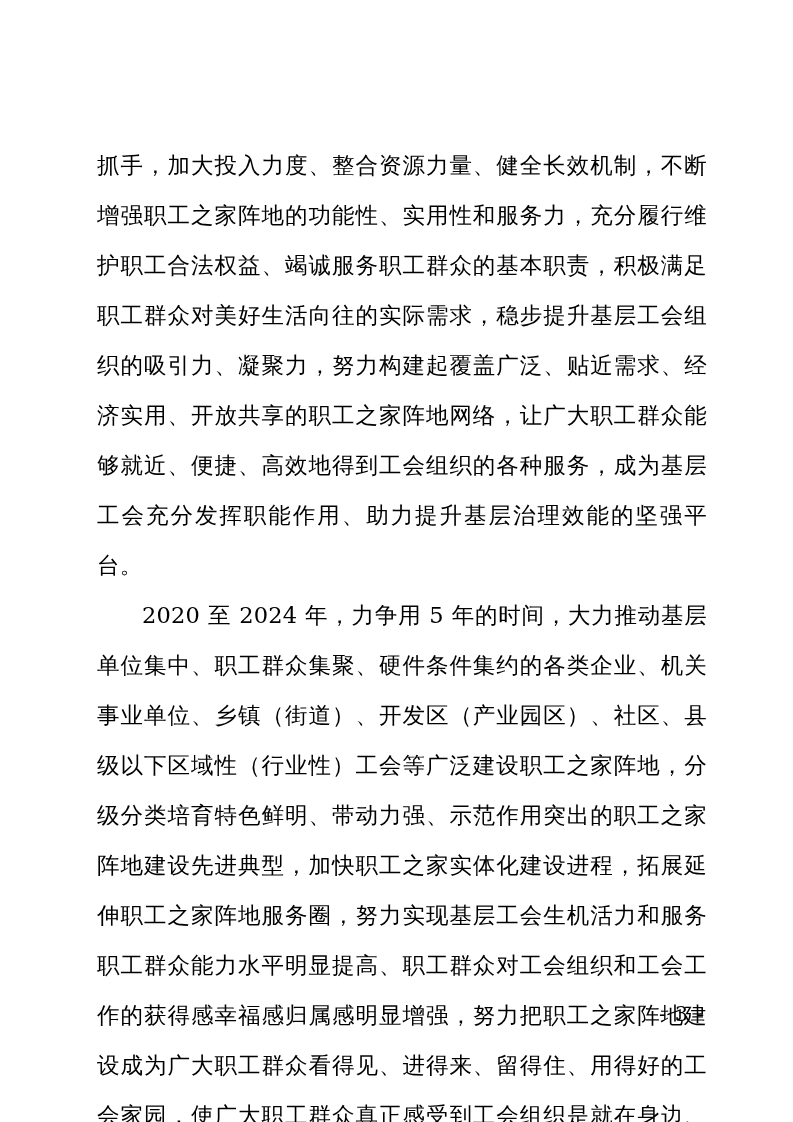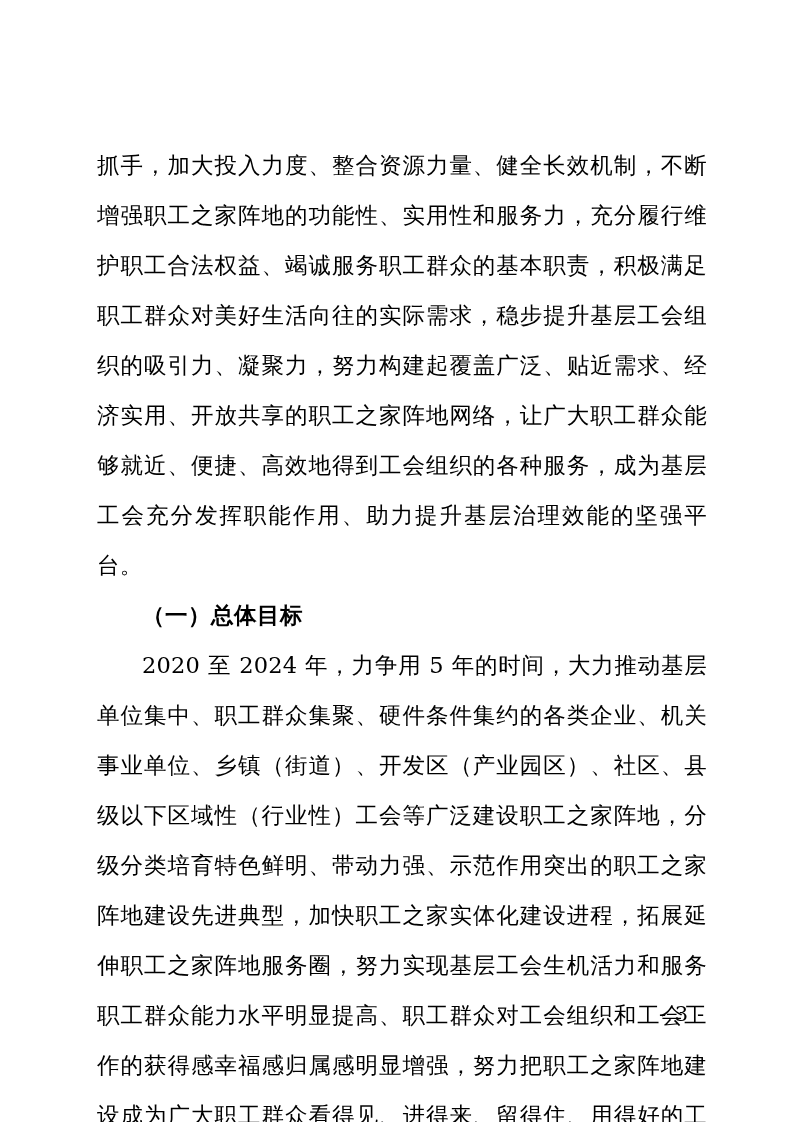--- a/index.html
+++ b/index.html
@@ -67,20 +67,19 @@
 </style>
 </head>
 <body>
 
 <div class="page">
   <div class="content">
 
     <p class="para">抓手，加大投入力度、整合资源力量、健全长效机制，不断增强职工之家阵地的功能性、实用性和服务力，充分履行维护职工合法权益、竭诚服务职工群众的基本职责，积极满足职工群众对美好生活向往的实际需求，稳步提升基层工会组织的吸引力、凝聚力，努力构建起覆盖广泛、贴近需求、经济实用、开放共享的职工之家阵地网络，让广大职工群众能够就近、便捷、高效地得到工会组织的各种服务，成为基层工会充分发挥职能作用、助力提升基层治理效能的坚强平台。</p>
 
 
-    <p class="heading2">（一）总体目标</p>
 
     <p class="para indent">2020 至 2024 年，力争用 5 年的时间，大力推动基层单位集中、职工群众集聚、硬件条件集约的各类企业、机关事业单位、乡镇（街道）、开发区（产业园区）、社区、县级以下区域性（行业性）工会等广泛建设职工之家阵地，分级分类培育特色鲜明、带动力强、示范作用突出的职工之家阵地建设先进典型，加快职工之家实体化建设进程，拓展延伸职工之家阵地服务圈，努力实现基层工会生机活力和服务职工群众能力水平明显提高、职工群众对工会组织和工会工作的获得感幸福感归属感明显增强，努力把职工之家阵地建设成为广大职工群众看得见、进得来、留得住、用得好的工会家园，使广大职工群众真正感受到工会组织是就在身边、竭诚</p>
 
   </div>
 
   <div class="page-number">- 3 -</div>
 </div>
 
 </body></html>

